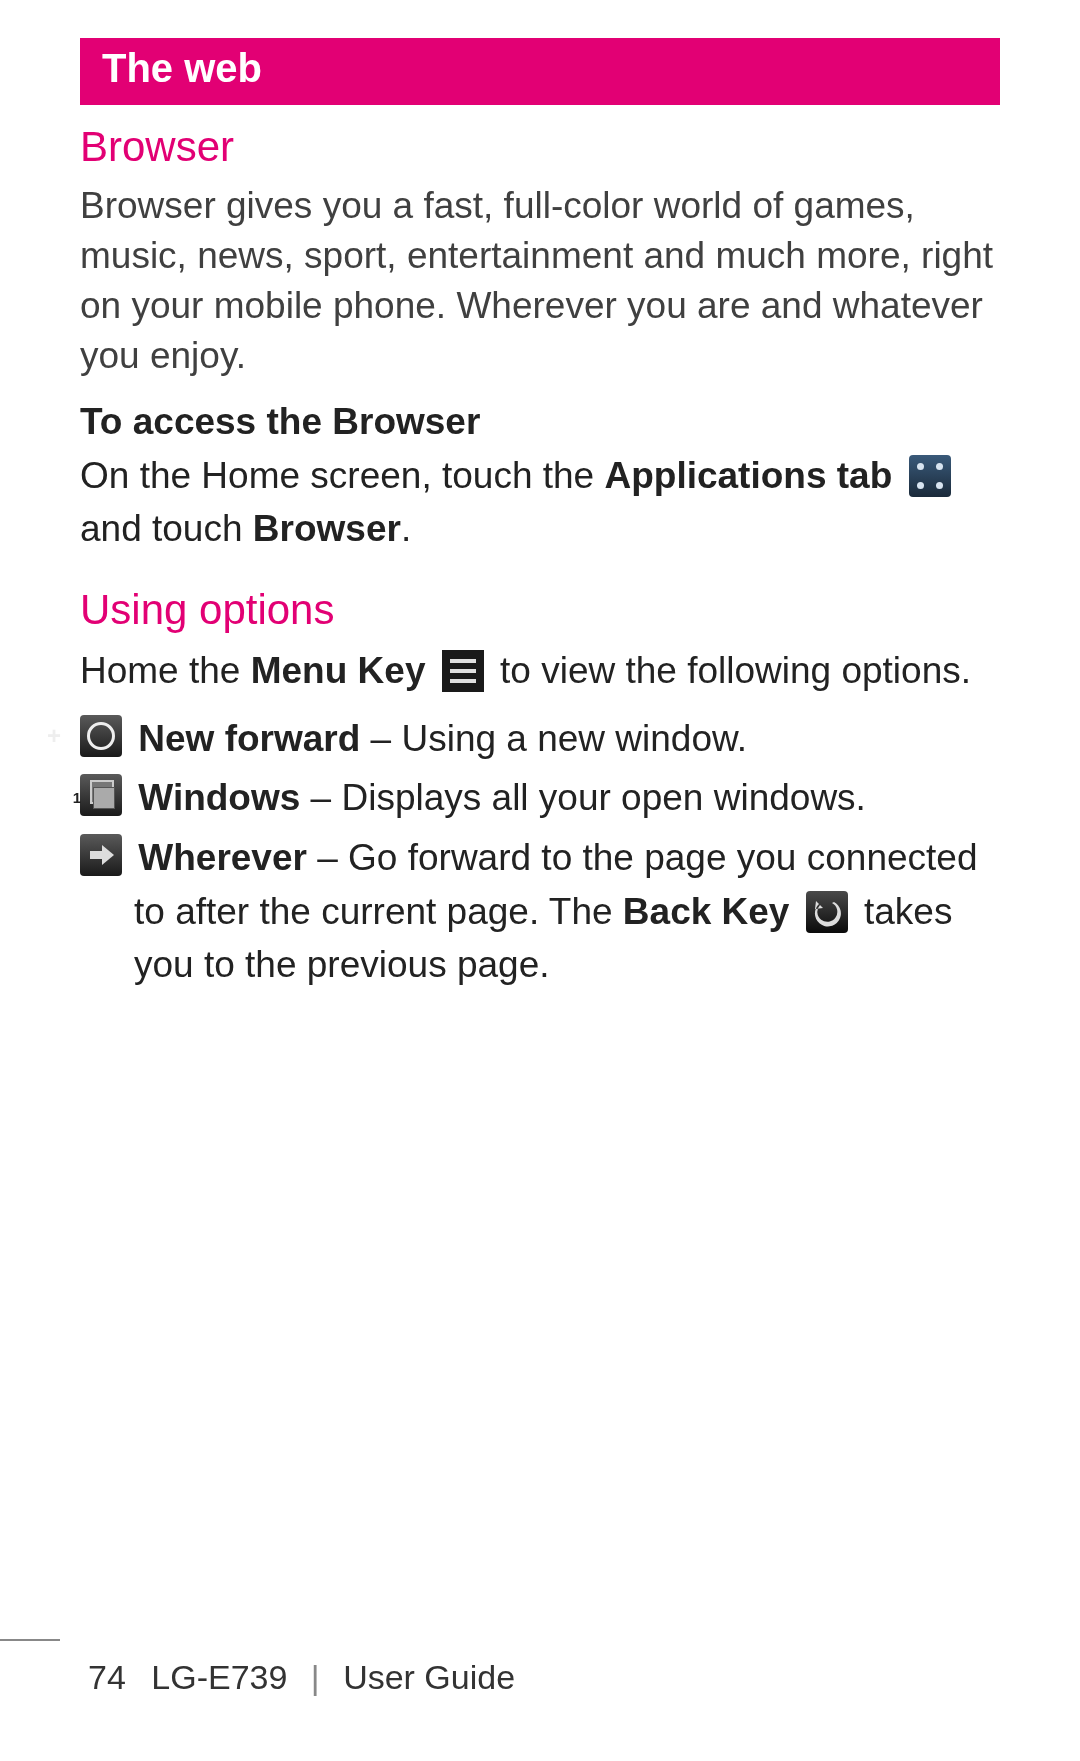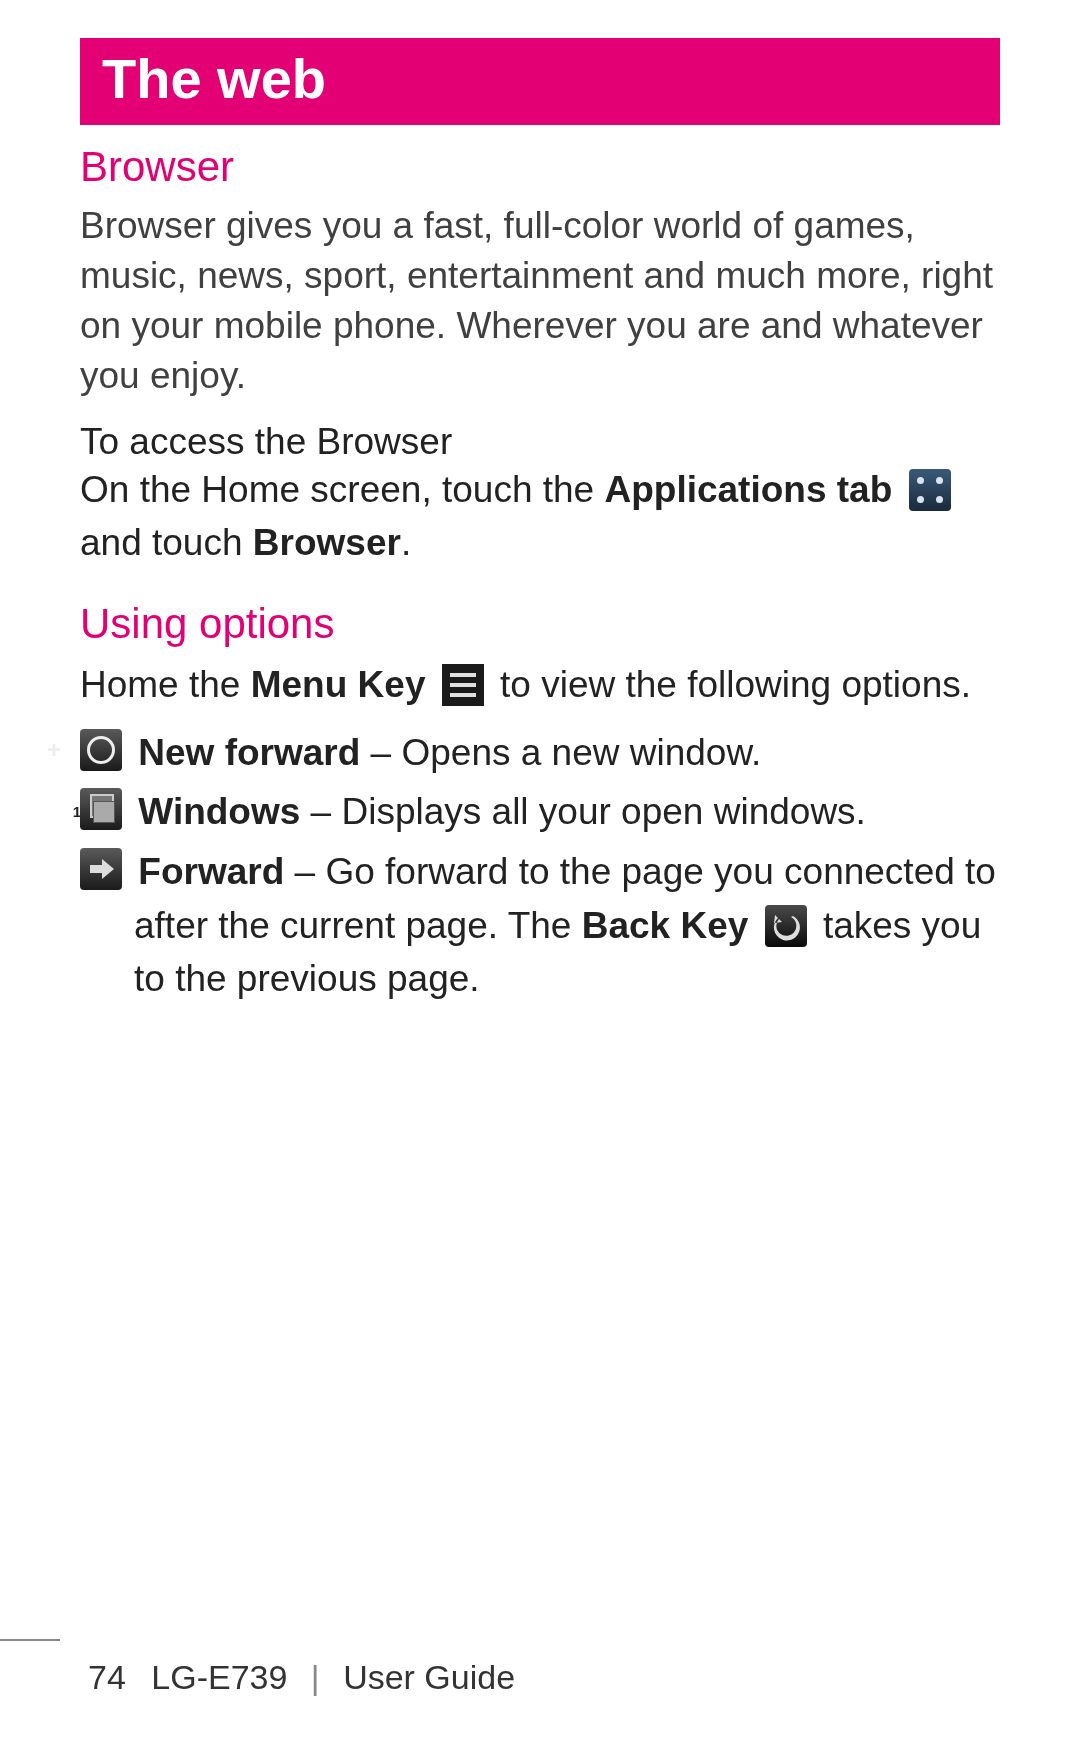--- a/index.html
+++ b/index.html
@@ -1,21 +1,21 @@
 <!DOCTYPE html>
 <html><head>
 <meta charset="utf-8">
 <style>
   * { box-sizing: border-box; margin: 0; padding: 0; }
   html, body { width: 1080px; height: 1761px; background: #fff; font-family: Arial, Helvetica, sans-serif; color: #222; }
   .page { position: relative; width: 1080px; height: 1761px; padding: 38px 80px 0 80px; }
   .chapter-title {
     background: #e20074;
     color: #fff;
-    font-size: 56px;
+    font-size: 40px;
     font-weight: bold;
     padding: 8px 22px 14px 22px;
     display: inline-block;
     width: 100%;
   }
   .section-heading {
     color: #e20074;
     font-size: 42px;
     font-weight: normal;
     margin-top: 18px;
@@ -30,21 +30,22 @@
   .note-box {
     border: 3px solid #000;
     border-radius: 28px;
     padding: 20px 26px;
     font-size: 37px;
     line-height: 1.35;
     margin-bottom: 34px;
   }
   .sub-heading {
     font-size: 37px;
-    font-weight: normal;
+    font-weight: bold;
+    margin-bottom: 6px;
   }
   .instruction {
     font-size: 37px;
     line-height: 1.45;
     margin-bottom: 30px;
   }
   .instruction .bold { font-weight: bold; }
   .icon {
     display: inline-block;
     width: 42px;
@@ -207,31 +208,31 @@
 
   <div class="section-heading">Using options</div>
 
   <p class="instruction" style="margin-bottom:14px">
     <span>Home the </span><span class="bold">Menu Key</span>
     <span class="icon icon-menu"></span><span> to view the following options.</span>
   </p>
 
   <p class="option-line">
     <span class="icon icon-newwin"></span>
-    <span class="bold">New forward</span><span> – Opens a new window.</span>
+    <span class="bold">New forward</span><span> – Using a new window.</span>
   </p>
 
   <p class="option-line">
     <span class="icon icon-windows"></span>
     <span class="bold">Windows</span><span> – Displays all your open windows.</span>
   </p>
 
   <p class="option-line">
     <span class="icon icon-forward"></span>
-    <span class="bold">Forward</span><span> – Go forward to the page you connected to after the current page. The </span><span class="bold">Back Key</span>
+    <span class="bold">Wherever</span><span> – Go forward to the page you connected to after the current page. The </span><span class="bold">Back Key</span>
     <span class="icon icon-back">
       <svg width="30" height="30" viewBox="0 0 30 30">
           <path d="M 20 6 A 10 10 0 1 1 8 8 L 11 11 L 3 12 L 4 4 L 7 7 A 13 13 0 1 0 22 5 Z" fill="#ddd"></path>
         </svg>
     </span><span> takes you to the previous page.</span>
   </p>
 
   <div class="footer-line"></div>
   <div class="footer">
     <span class="pagenum">74</span>

